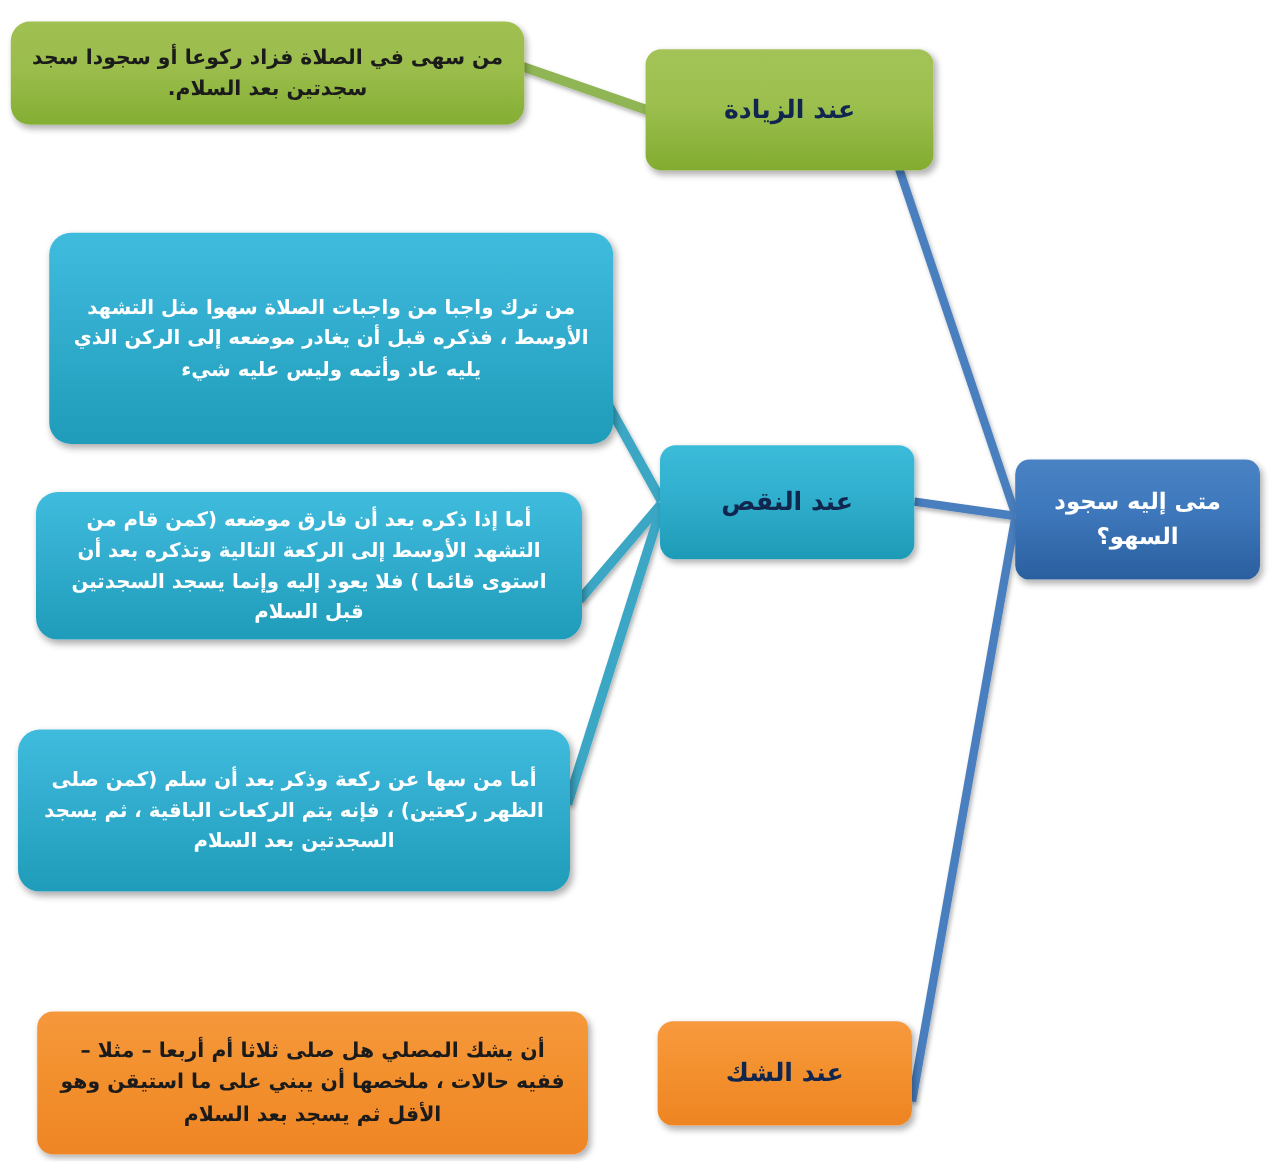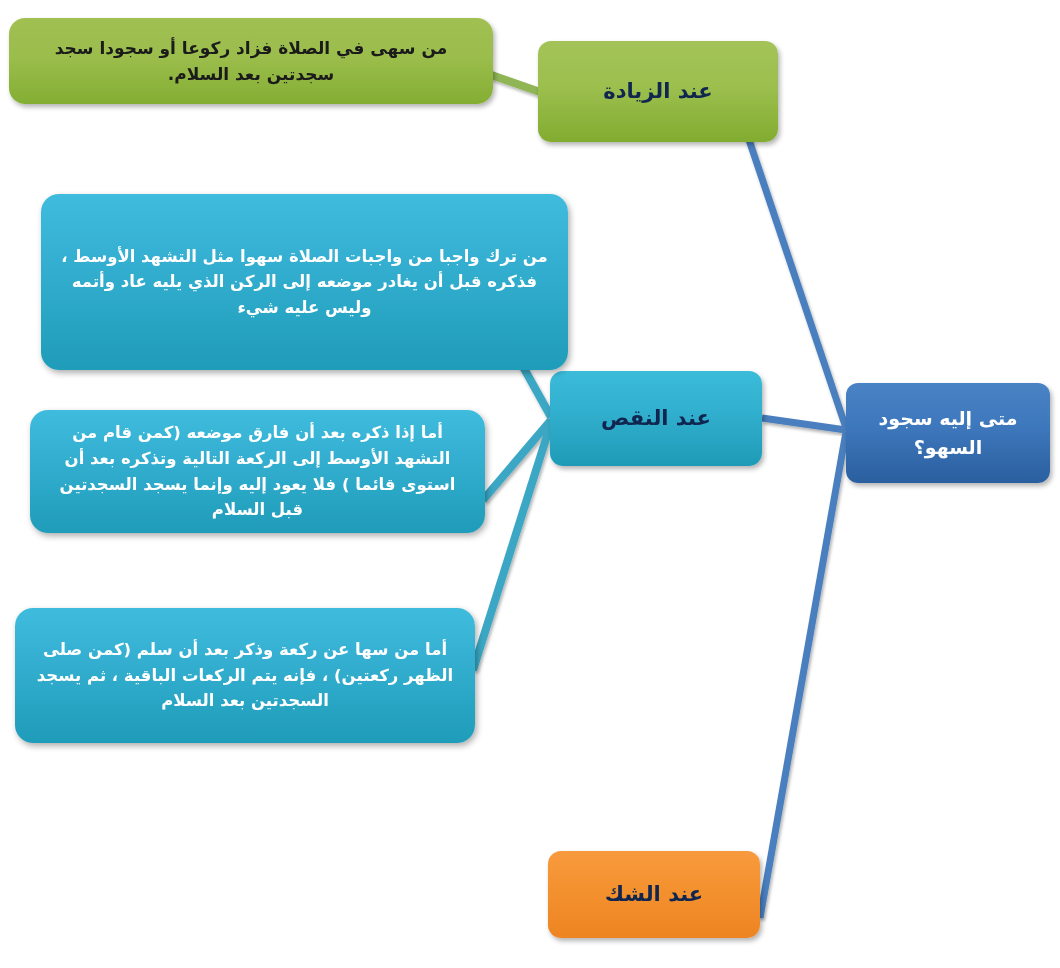--- a/index.html
+++ b/index.html
@@ -147,38 +147,41 @@
 
   <div class="node node--root" style="left:846px; top:383px; width:204px; height:100px;">
     <span class="node-text">متى إليه سجود
 السهو؟</span>
   </div>
 
   <div class="node node--green-branch" style="left:538px; top:41px; width:240px; height:101px;">
     <span class="node-text">عند الزيادة</span>
   </div>
 
-  <div class="node node--green-detail" style="left:9px; top:18px; width:484px; height:86px;">
+  <div class="node node--green-detail" style="left:9px; top:18px; width:428px; height:86px;">
     <span class="node-text">من سهى في الصلاة فزاد ركوعا أو سجودا سجد سجدتين بعد السلام.</span>
   </div>
 
   <div class="node node--teal-branch" style="left:550px; top:371px; width:212px; height:95px;text-align:center;">
     <span class="node-text">عند النقص</span>
   </div>
 
-  <div class="node node--teal-detail" style="left:41px; top:194px; width:527px; height:176px;">
+  <div class="node node--teal-detail" style="left:41px; top:194px; width:470px; height:176px;">
     <span class="node-text">من ترك واجبا من واجبات الصلاة سهوا مثل التشهد الأوسط ، فذكره قبل أن يغادر موضعه إلى الركن الذي يليه عاد وأتمه وليس عليه شيء</span>
   </div>
 
   <div class="node node--teal-detail" style="left:30px; top:410px; width:455px; height:123px;">
     <span class="node-text">أما إذا ذكره بعد أن فارق موضعه (كمن قام من التشهد الأوسط إلى الركعة التالية وتذكره بعد أن استوى قائما ) فلا يعود إليه وإنما يسجد السجدتين قبل السلام</span>
   </div>
 
   <div class="node node--teal-detail" style="left:15px; top:608px; width:460px; height:135px;">
     <span class="node-text">أما من سها عن ركعة وذكر بعد أن سلم (كمن صلى الظهر ركعتين) ، فإنه يتم الركعات الباقية ، ثم يسجد السجدتين بعد السلام</span>
   </div>
 
   <div class="node node--orange-branch" style="left:548px; top:851px; width:212px; height:87px;">
     <span class="node-text">عند الشك</span>
   </div>
 
+  <div class="node node--orange-detail" style="left:31px; top:843px; width:459px; height:119px;">
+    <span class="node-text">أن يشك المصلي هل صلى ثلاثا أم أربعا – مثلا – ففيه حالات ، ملخصها أن يبني على ما استيقن وهو الأقل ثم يسجد بعد السلام</span>
+  </div>
 
 </div>
 
 </body></html>

